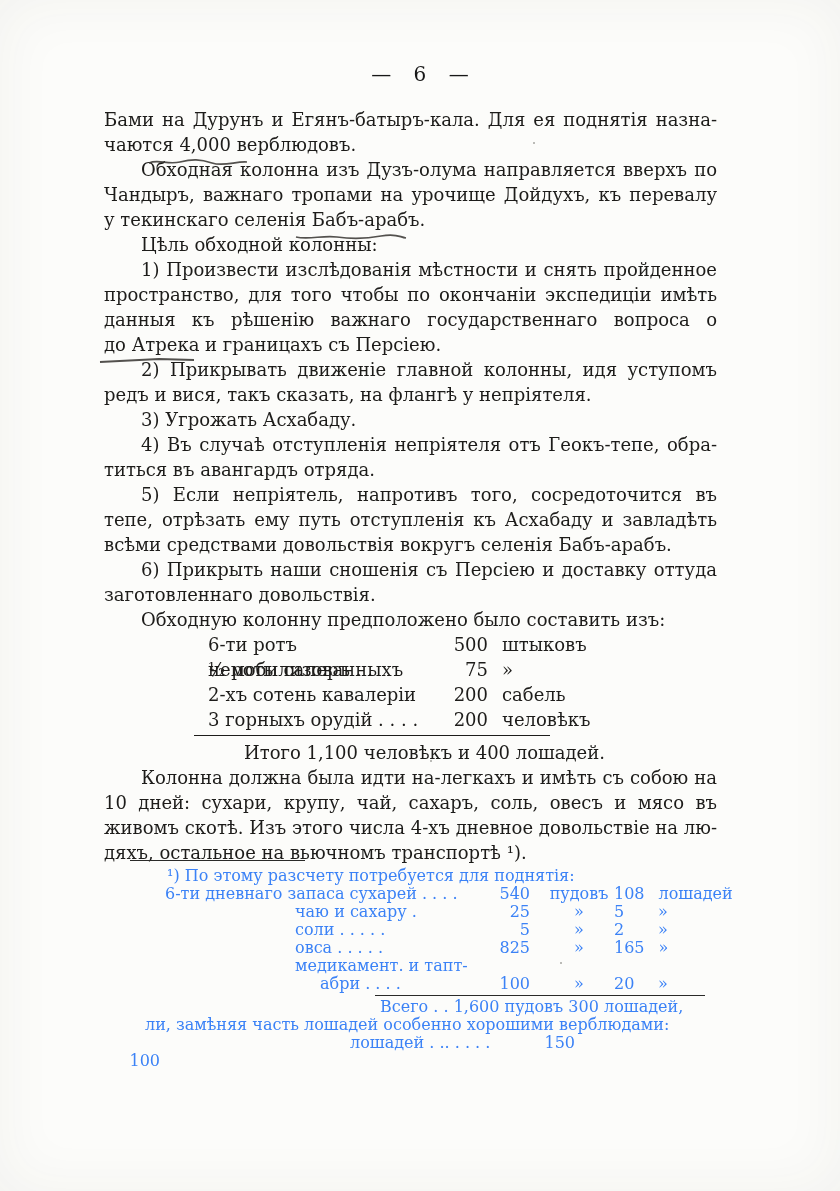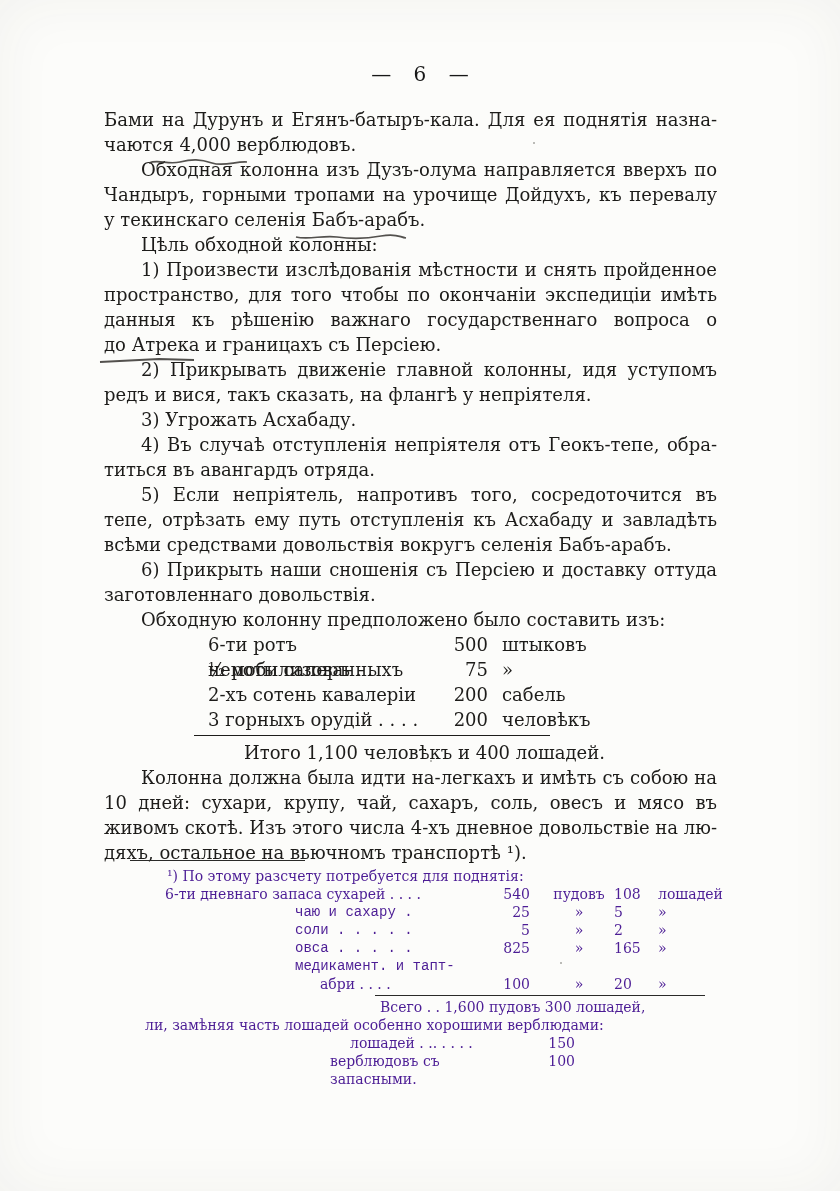--- a/index.html
+++ b/index.html
@@ -13,28 +13,28 @@
   .ln.last{text-align-last:left;}
   .ln.ind{text-indent:37px;}
   
   .trow{display:flex;height:25px;line-height:25px;padding-left:104px;}
   .tlabel{flex:0 0 230px;}
   .tval{flex:0 0 50px;text-align:right;}
   .tunit{padding-left:14px;}
   .trule{height:0;border-bottom:1.8px solid #1d1c1a;width:356px;margin:3px 0 4px 90px;}
   .ttotal{height:25px;line-height:25px;padding-left:140px;}
   
-  .footnote{position:absolute;top:860px;left:115px;width:613px;font-size:14px;color:#4c1d95;}
+  .footnote{position:absolute;top:860px;left:115px;width:613px;font-size:16px;color:#3b82f6;}
   .fn-sep{height:0;border-bottom:1.6px solid #2a2a28;width:175px;margin-left:15px;margin-bottom:6px;}
   .fn-line{height:18px;line-height:18px;}
   .fn-intro{padding-left:52px;}
   .fn-cont{padding-left:30px;}
   .frow{display:flex;height:18px;line-height:18px;}
   .flabel{flex:0 0 355px;}
-  .flabel.i50{padding-left:50px;}  .flabel.i180{padding-left:180px;font-family:Liberation Mono, monospace;}  .flabel.i205{padding-left:205px;}
+  .flabel.i50{padding-left:50px;}  .flabel.i180{padding-left:180px;}  .flabel.i205{padding-left:205px;}
   .flabel.i50,.flabel.i180,.flabel.i205{box-sizing:border-box;}
   .fn1{flex:0 0 60px;text-align:right;}
   .fu1{flex:0 0 70px;text-align:center;padding-left:14px;}
   .fn2{flex:0 0 30px;text-align:left;}
   .fu2{flex:0 0 90px;padding-left:14px;box-sizing:border-box;}
   .fn-trule{height:0;border-bottom:1.4px solid #2a2a28;width:330px;margin:2px 0 2px 260px;}
   .fn-total{height:18px;line-height:18px;padding-left:265px;}
   .fxrow{display:flex;height:18px;line-height:18px;gap:20px;}
   .fxlabel{box-sizing:border-box;}
   .fx1 .fxlabel{flex:0 0 395px;padding-left:235px;}
@@ -48,21 +48,21 @@
 <body>
 
 <div class="page">
 
   <div class="pg-header">— 6 —</div>
 
   <div class="body-block">
     <div class="ln jl">Бами на Дурунъ и Егянъ-батыръ-кала. Для ея поднятія назна-</div>
     <div class="ln last">чаются 4,000 верблюдовъ.</div>
     <div class="ln jl ind">Обходная колонна изъ Дузъ-олума направляется вверхъ по р.</div>
-    <div class="ln jl">Чандыръ, горными тропами на урочище Дойдухъ, къ перевалу</div>
+    <div class="ln jl">Чандыръ, важнаго тропами на урочище Дойдухъ, къ перевалу</div>
     <div class="ln last">у текинскаго селенія Бабъ-арабъ.</div>
     <div class="ln last ind">Цѣль обходной колонны:</div>
     <div class="ln jl ind">1) Произвести изслѣдованія мѣстности и снять пройденное</div>
     <div class="ln jl">пространство, для того чтобы по окончаніи экспедиціи имѣть</div>
     <div class="ln jl">данныя къ рѣшенію важнаго государственнаго вопроса о земляхъ</div>
     <div class="ln last">до Атрека и границахъ съ Персіею.</div>
     <div class="ln jl ind">2) Прикрывать движеніе главной колонны, идя уступомъ впе-</div>
     <div class="ln last">редъ и вися, такъ сказать, на флангѣ у непріятеля.</div>
     <div class="ln last ind">3) Угрожать Асхабаду.</div>
     <div class="ln jl ind">4) Въ случаѣ отступленія непріятеля отъ Геокъ-тепе, обра-</div>
@@ -152,21 +152,20 @@
 
     <div class="fn-trule"></div>
     <div class="fn-total">Всего .    .  1,600 пудовъ 300 лошадей,</div>
     <div class="fn-line fn-cont">ли, замѣняя часть лошадей особенно хорошими верблюдами:</div>
 
     <div class="fxrow fx1">
       <span class="fxlabel">лошадей  . ..   .    .    .    .</span>
       <span class="fxval">150</span>
     </div>
     <div class="fxrow fx2">
-      <span class="fxlabel">верблюдовъ съ запасными.</span>
       <span class="fxval">100</span>
     </div>
   </div>
 
   <div class="pencil" style="left:148px;top:152px;">
     <svg width="100" height="10" viewBox="0 0 100 10">
         <path d="M1 6 C 10 2, 20 8, 32 5 S 52 2, 64 6 S 88 4, 99 5" stroke="#35332f" stroke-width="1.7" fill="none" opacity="0.85"></path>
       </svg>
   </div>
   <div class="pencil" style="left:295px;top:227px;">

